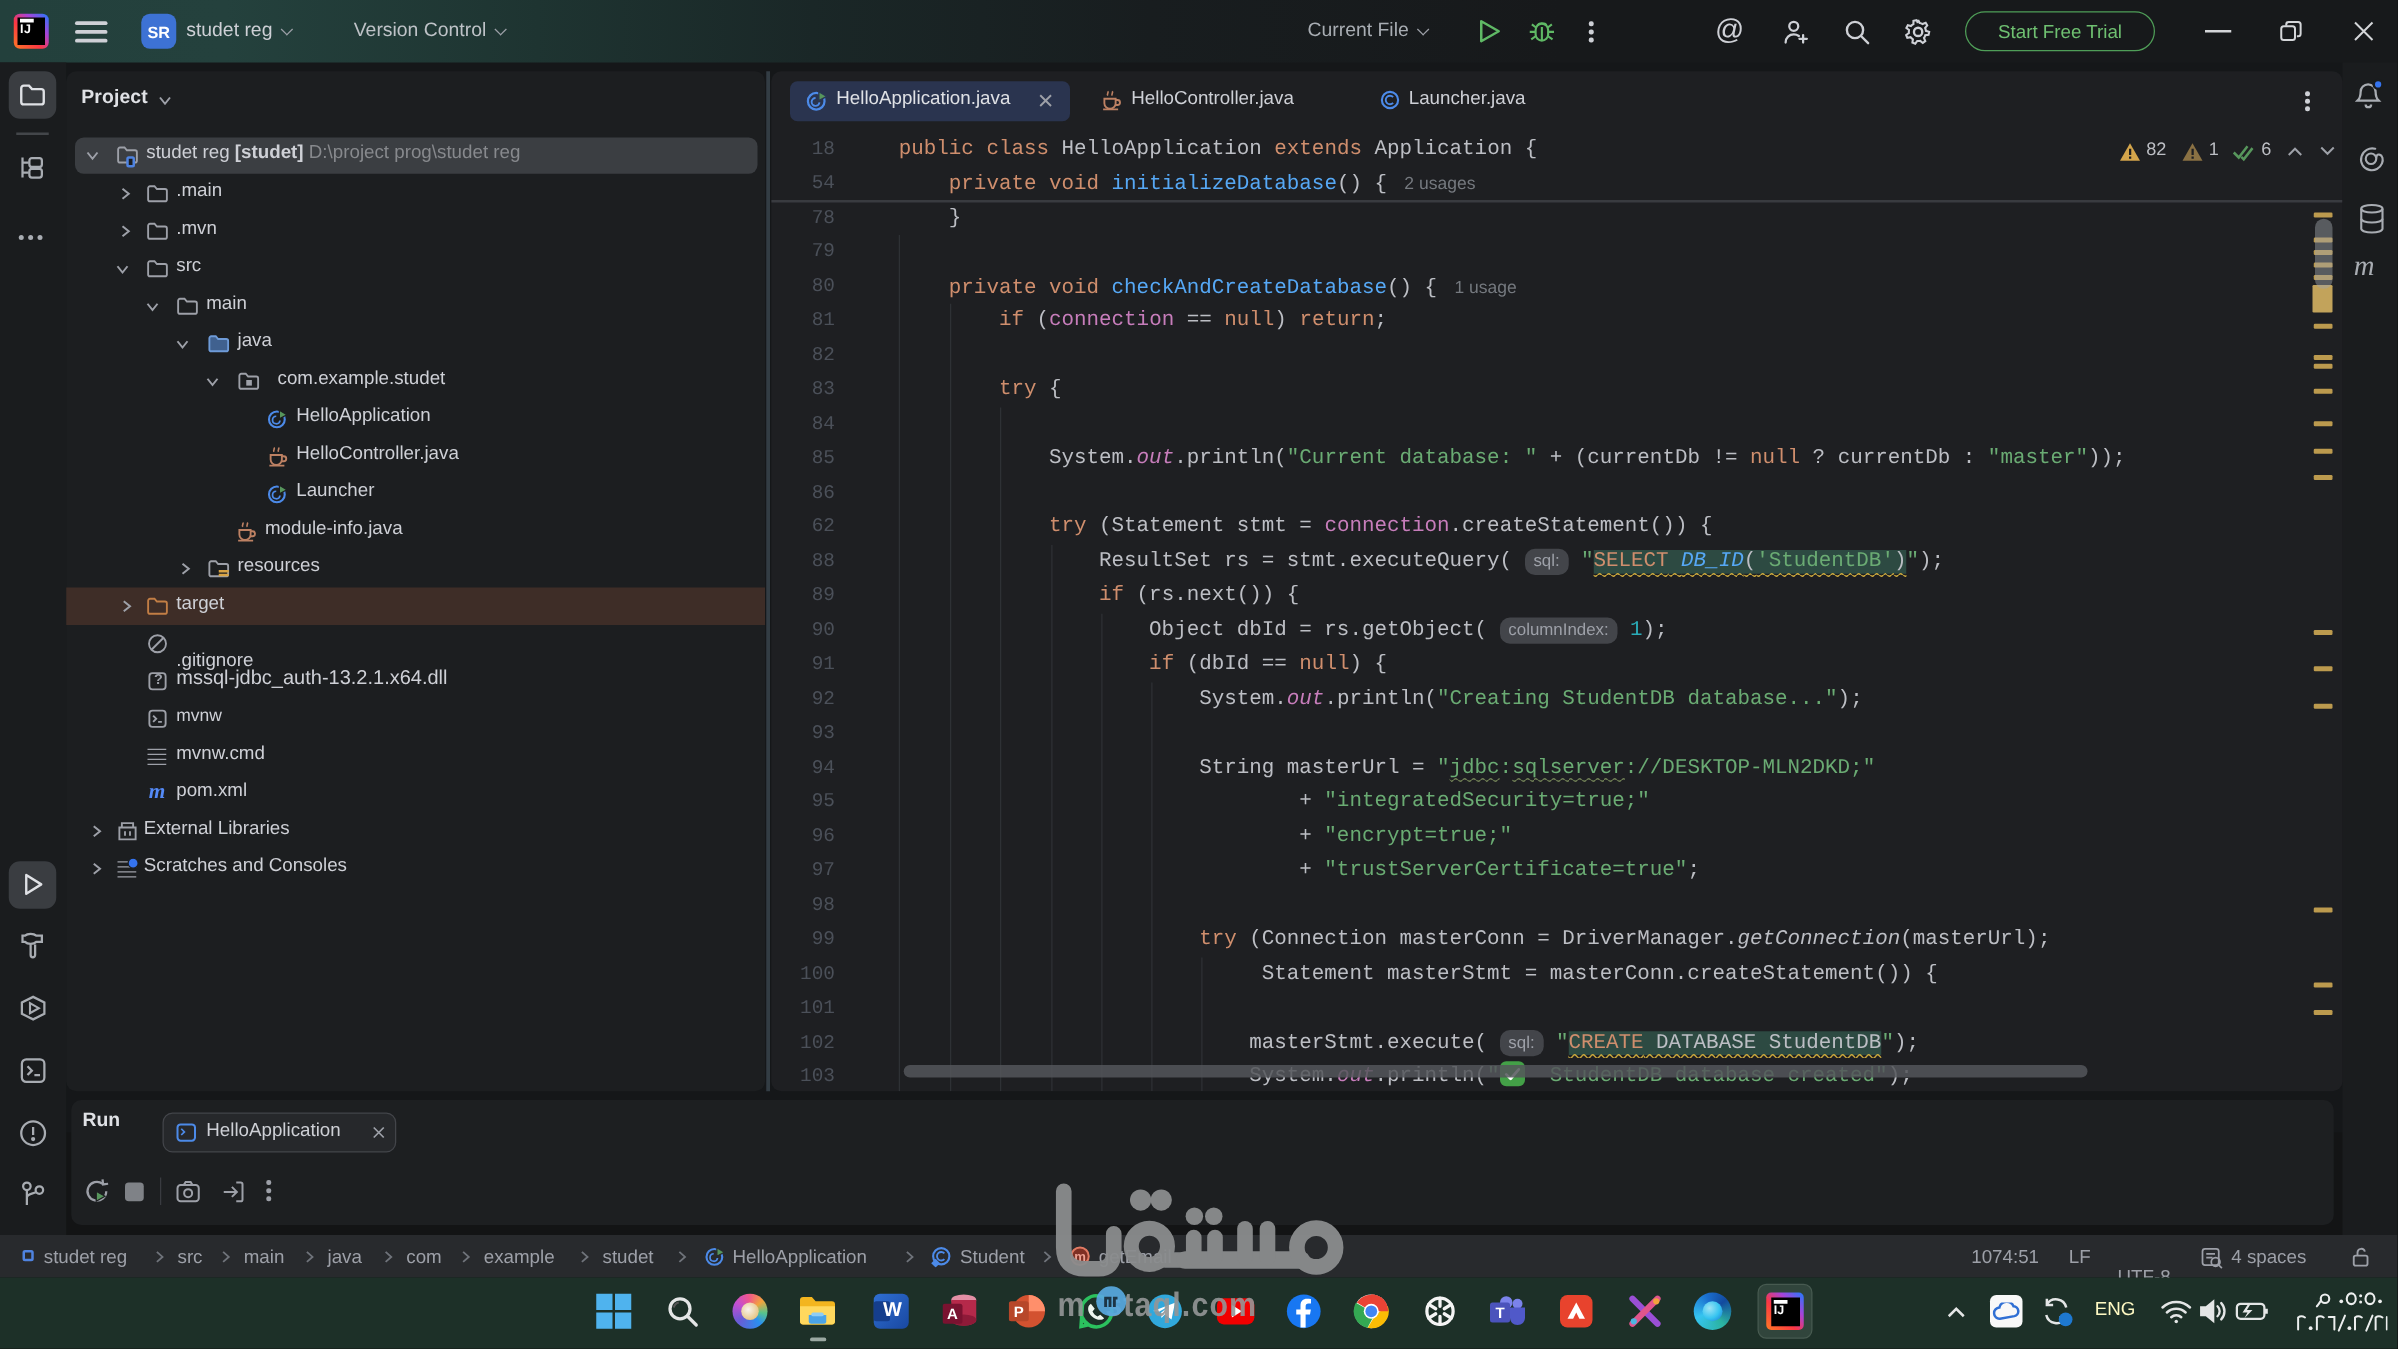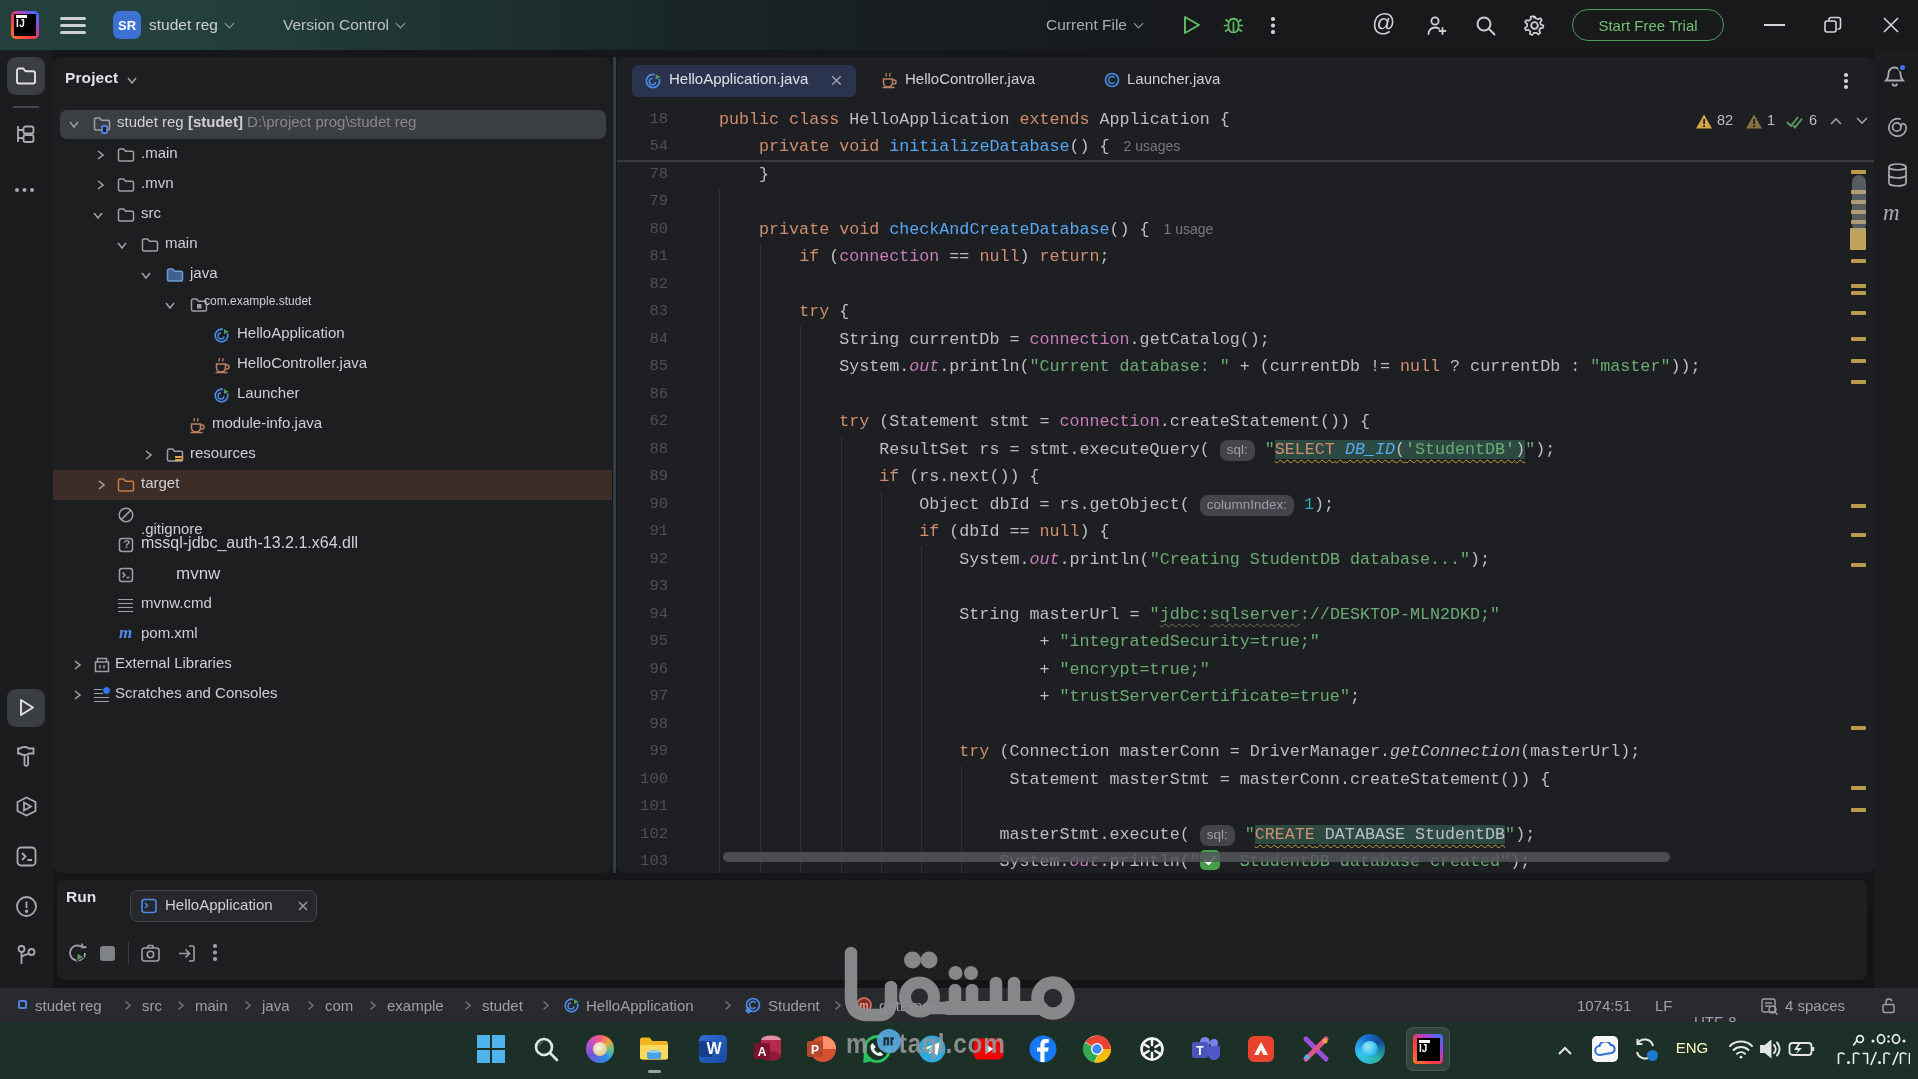--- a/index.html
+++ b/index.html
@@ -220,21 +220,21 @@
       <path d="M1.5 4.5 a1.5 1.5 0 0 1 1.5-1.5 h3.6 l1.9 2.2 H15 a1.5 1.5 0 0 1 1.5 1.5 V13.5 a1.5 1.5 0 0 1 -1.5 1.5 H3 a1.5 1.5 0 0 1 -1.5 -1.5 Z"></path>
     </svg>
 <div class="abs" style="left:190px;top:264px;color:#ced0d6;font-size:15px;white-space:pre;">java</div>
 <svg class="abs" style="left:164px;top:299px;" width="12" height="12" viewBox="0 0 12 12" fill="none" stroke="#9da0a8" stroke-width="1.6">
       <path d="M2 4 L6 9 L10 4"></path>
     </svg>
 <svg class="abs" style="left:190px;top:296px;" width="18" height="18" viewBox="0 0 18 18" fill="none" stroke="#9da0a8" stroke-width="1.5">
       <path d="M1.5 4.5 a1.5 1.5 0 0 1 1.5-1.5 h3.6 l1.9 2.2 H15 a1.5 1.5 0 0 1 1.5 1.5 V13.5 a1.5 1.5 0 0 1 -1.5 1.5 H3 a1.5 1.5 0 0 1 -1.5 -1.5 Z"></path>
       <rect x="7" y="8" width="4.5" height="4.5" fill="#9da0a8" stroke="none"></rect>
     </svg>
-<div class="abs" style="left:204px;top:294px;color:#ced0d6;font-size:12px;white-space:pre;">com.example.studet</div>
+<div class="abs" style="left:222px;top:294px;color:#ced0d6;font-size:15px;white-space:pre;">com.example.studet</div>
 <svg class="abs" style="left:213px;top:326px;" width="18" height="18" viewBox="0 0 18 18">
       <circle cx="8.5" cy="9.5" r="6.3" fill="none" stroke="#4c8ae8" stroke-width="1.7"></circle>
       <path d="M8 7 a3 3 0 1 0 3 3.4" fill="none" stroke="#4c8ae8" stroke-width="1.4"></path>
       <path d="M10.5 2.2 L16.5 5.8 L10.5 9 Z" fill="#57965c" stroke="#1c1e20" stroke-width="1"></path>
     </svg>
 <div class="abs" style="left:237px;top:324px;color:#ced0d6;font-size:15px;white-space:pre;">HelloApplication</div>
 <svg class="abs" style="left:213px;top:356px;" width="18" height="18" viewBox="0 0 18 18" fill="none" stroke="#bd8163" stroke-width="1.5">
       <path d="M3.5 8 h9 v3.5 a4.5 4.5 0 0 1 -9 0 Z"></path>
       <path d="M12.5 9 h1.5 a2 2 0 0 1 0 4 h-1.8"></path>
       <path d="M2.5 16.5 h12"></path>
@@ -276,21 +276,21 @@
 <div class="abs" style="left:141px;top:520px;color:#ced0d6;font-size:15px;white-space:pre;">.gitignore</div>
 <svg class="abs" style="left:117px;top:536px;" width="18" height="18" viewBox="0 0 18 18" fill="none" stroke="#9da0a8" stroke-width="1.5">
       <rect x="2.5" y="2.5" width="13" height="13" rx="2.5"></rect>
     </svg>
     <div class="abs" style="left:123.2px;top:538px;color:#9da0a8;font-size:11.5px;font-weight:bold;">?</div>
 <div class="abs" style="left:141px;top:534px;color:#ced0d6;font-size:16px;white-space:pre;">mssql-jdbc_auth-13.2.1.x64.dll</div>
 <svg class="abs" style="left:117px;top:566px;" width="18" height="18" viewBox="0 0 18 18" fill="none" stroke="#9da0a8" stroke-width="1.5">
       <rect x="2.5" y="2.5" width="13" height="13" rx="2.5"></rect>
       <path d="M5.5 6.5 L8 9 L5.5 11.5 M9.5 11.5 H12.5"></path>
     </svg>
-<div class="abs" style="left:141px;top:564px;color:#ced0d6;font-size:17px;white-space:pre;margin-left:35px;">mvnw</div>
+<div class="abs" style="left:141px;top:564px;color:#ced0d6;font-size:14px;white-space:pre;">mvnw</div>
 <div class="abs" style="left:118px;top:598.5px;width:15px;height:1.8px;background:#9da0a8;box-shadow:0 4px 0 #9da0a8,0 8px 0 #9da0a8,0 12px 0 #9da0a8;"></div>
 <div class="abs" style="left:141px;top:594px;color:#ced0d6;font-size:15px;white-space:pre;">mvnw.cmd</div>
 <div class="abs" style="left:119px;top:623px;color:#548af7;font-size:17px;font-weight:bold;font-style:italic;font-family:'Liberation Serif',serif;">m</div>
 <div class="abs" style="left:141px;top:624px;color:#ced0d6;font-size:15px;white-space:pre;">pom.xml</div>
 <svg class="abs" style="left:71px;top:659px;" width="12" height="12" viewBox="0 0 12 12" fill="none" stroke="#9da0a8" stroke-width="1.6">
       <path d="M4 2 L9 6 L4 10"></path>
     </svg>
 <svg class="abs" style="left:93px;top:656px;" width="18" height="18" viewBox="0 0 18 18" fill="none" stroke="#9da0a8" stroke-width="1.5">
       <path d="M2.5 6 h13 v9.5 h-13 Z"></path>
       <path d="M4.5 6 V2.5 h9 V6"></path>
@@ -339,21 +339,21 @@
 <div class="ig" style="left:344px;top:708.5px;height:107.5px;"></div>
 <div class="abs" style="left:0;top:103px;width:1257px;height:1.5px;background:#393b40;"></div>
 <div class="cl" style="top:48.5px;left:0;width:1257px;"><span class="g">18</span><span class="cc"><span class="k">public</span> <span class="k">class</span> HelloApplication <span class="k">extends</span> Application {</span></div>
 <div class="cl" style="top:76px;left:0;width:1257px;"><span class="g">54</span><span class="cc">    <span class="k">private</span> <span class="k">void</span> <span class="m">initializeDatabase</span>() { <span class="u"> 2 usages</span></span></div>
 <div class="cl" style="top:103.5px;left:0;width:1257px;"><span class="g">78</span><span class="cc">    }</span></div>
 <div class="cl" style="top:131.0px;left:0;width:1257px;"><span class="g">79</span><span class="cc"></span></div>
 <div class="cl" style="top:158.5px;left:0;width:1257px;"><span class="g">80</span><span class="cc">    <span class="k">private</span> <span class="k">void</span> <span class="m">checkAndCreateDatabase</span>() { <span class="u"> 1 usage</span></span></div>
 <div class="cl" style="top:186.0px;left:0;width:1257px;"><span class="g">81</span><span class="cc">        <span class="k">if</span> (<span class="f">connection</span> == <span class="k">null</span>) <span class="k">return</span>;</span></div>
 <div class="cl" style="top:213.5px;left:0;width:1257px;"><span class="g">82</span><span class="cc"></span></div>
 <div class="cl" style="top:241.0px;left:0;width:1257px;"><span class="g">83</span><span class="cc">        <span class="k">try</span> {</span></div>
-<div class="cl" style="top:268.5px;left:0;width:1257px;"><span class="g">84</span><span class="cc">            String currentDb = <span class="f">connection</span>.getCatalog();</span></div>
+<div class="cl" style="top:268.5px;left:0;width:1257px;"><span class="g">84</span></div>
 <div class="cl" style="top:296.0px;left:0;width:1257px;"><span class="g">85</span><span class="cc">            System.<span class="f it">out</span>.println(<span class="s">"Current database: "</span> + (currentDb != <span class="k">null</span> ? currentDb : <span class="s">"master"</span>));</span></div>
 <div class="cl" style="top:323.5px;left:0;width:1257px;"><span class="g">86</span><span class="cc"></span></div>
 <div class="cl" style="top:351.0px;left:0;width:1257px;"><span class="g">62</span><span class="cc">            <span class="k">try</span> (Statement stmt = <span class="f">connection</span>.createStatement()) {</span></div>
 <div class="cl" style="top:378.5px;left:0;width:1257px;"><span class="g">88</span><span class="cc">                ResultSet rs = stmt.executeQuery( <span class="hint">sql:</span> <span class="s">"</span><span class="sqlhl"><span class="k">SELECT</span> <span class="m it">DB_ID</span>(<span class="s">'StudentDB'</span>)</span><span class="s">"</span>);</span></div>
 <div class="cl" style="top:406.0px;left:0;width:1257px;"><span class="g">89</span><span class="cc">                <span class="k">if</span> (rs.next()) {</span></div>
 <div class="cl" style="top:433.5px;left:0;width:1257px;"><span class="g">90</span><span class="cc">                    Object dbId = rs.getObject( <span class="hint">columnIndex:</span> <span class="n">1</span>);</span></div>
 <div class="cl" style="top:461.0px;left:0;width:1257px;"><span class="g">91</span><span class="cc">                    <span class="k">if</span> (dbId == <span class="k">null</span>) {</span></div>
 <div class="cl" style="top:488.5px;left:0;width:1257px;"><span class="g">92</span><span class="cc">                        System.<span class="f it">out</span>.println(<span class="s">"Creating StudentDB database..."</span>);</span></div>
 <div class="cl" style="top:516.0px;left:0;width:1257px;"><span class="g">93</span><span class="cc"></span></div>
 <div class="cl" style="top:543.5px;left:0;width:1257px;"><span class="g">94</span><span class="cc">                        String masterUrl = <span class="s">"<span class="typo">jdbc</span>:<span class="typo">sqlserver</span>://DESKTOP-MLN2DKD;"</span></span></div>

